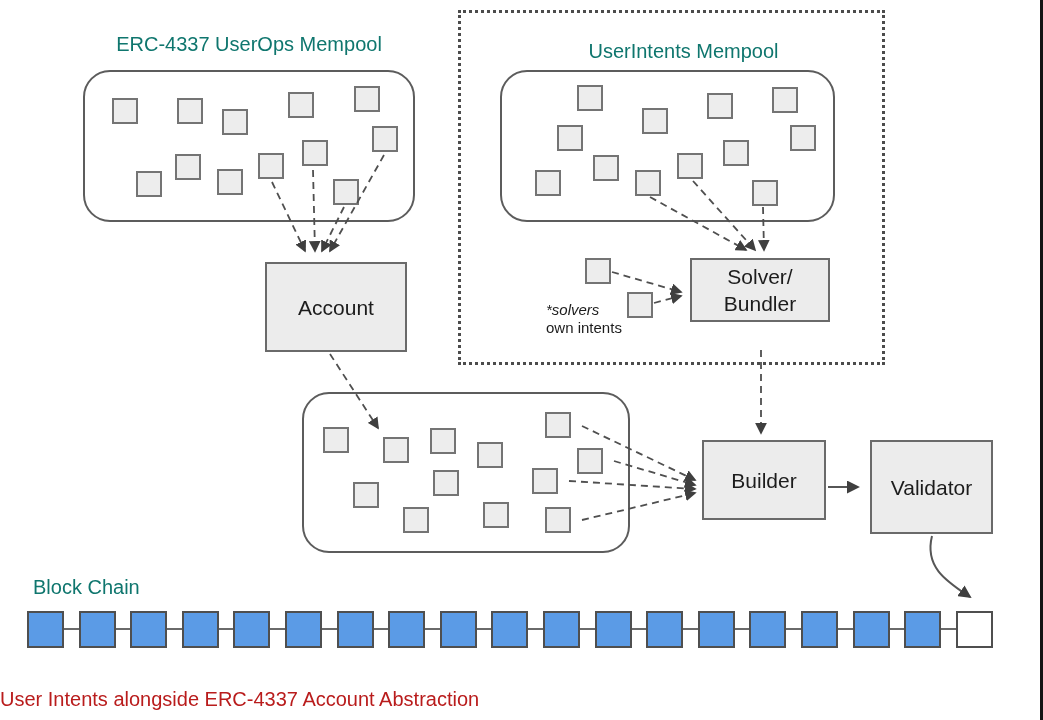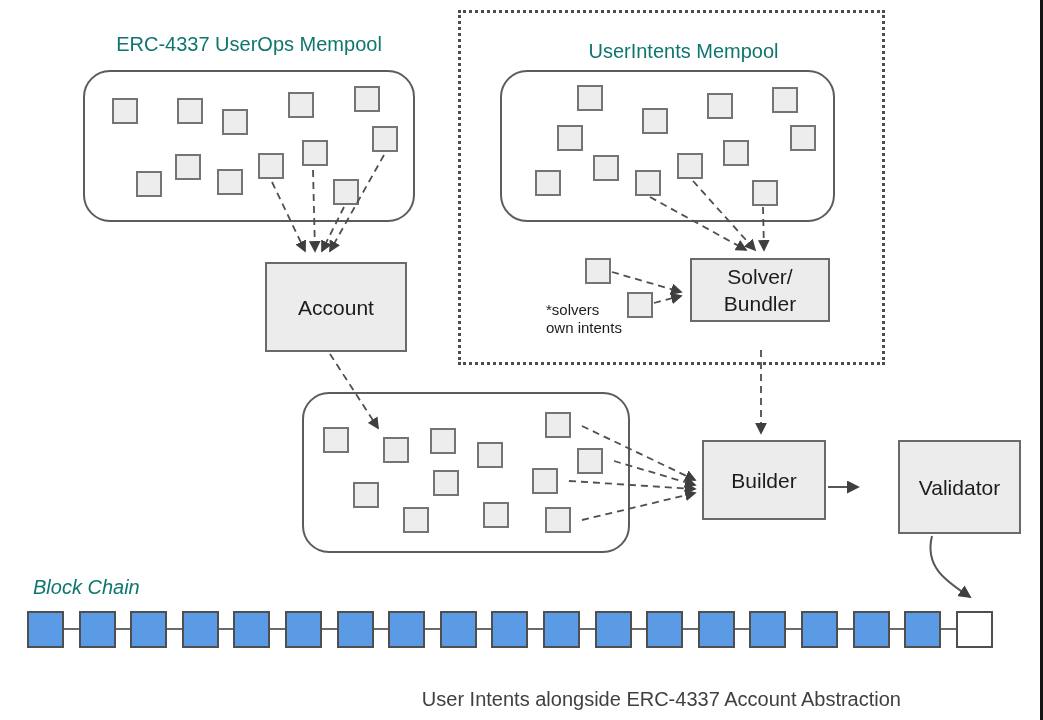--- a/index.html
+++ b/index.html
@@ -30,21 +30,21 @@
     position:absolute; border:3px dotted #4c4c4c; box-sizing:border-box;
   }
   .note { position:absolute; font-size:15px; line-height:18px; color:#1c1c1c; }
   .chainline { position:absolute; height:2px; background:#6a6a6a; }
   .block {
     position:absolute; width:37px; height:37px;
     box-sizing:border-box; border:2px solid #4f4f4f;
   }
   .caption {
     position:absolute; left:0; top:688; width:901px;
-    text-align:right; font-size:20px; color:#404040;
+    text-align:left; font-size:20px; color:#b91c1c;
   }
   #edge-right { position:absolute; right:0; top:0; width:3px; height:720px; background:#141414; }
   #connectors { position:absolute; left:0; top:0; pointer-events:none; }
   .dash path, path.dash { stroke:#4f4f4f; stroke-width:1.8; fill:none; stroke-dasharray:7 5; }
   path.solid { stroke:#565656; stroke-width:2; fill:none; }
 </style>
 </head>
 <body>
 
 <div id="canvas">
@@ -60,35 +60,35 @@
   <div class="procbox" style="left:265px; top:262px; width:142px; height:90px;">
     <span>Account</span>
   </div>
 
   <div class="procbox" style="left:690px; top:258px; width:140px; height:64px;">
     <span>Solver/</span>
     <span>Bundler</span>
   </div>
 
   <div class="note" style="left:546px; top:301px;">
-    <span style="display:block;">*solvers</span>
+    <span style="display:block;font-style:italic;">*solvers</span>
     <span style="display:block;">own intents</span>
   </div>
 
   <div class="pool" style="left:302px; top:392px; width:328px; height:161px;"></div>
 
   <div class="procbox" style="left:702px; top:440px; width:124px; height:80px;">
     <span>Builder</span>
   </div>
 
-  <div class="procbox" style="left:870px; top:440px; width:123px; height:94px;margin-left:28px;">
+  <div class="procbox" style="left:870px; top:440px; width:123px; height:94px;">
     <span>Validator</span>
   </div>
 
-  <div class="pool-label" style="left:33px; top:576px; text-align:left;font-style:italic;">Block Chain</div>
+  <div class="pool-label" style="left:33px; top:576px; text-align:left;">Block Chain</div>
   <div class="chainline" style="left:30px; top:628px; width:960px;"></div>
   <div id="blocks-holder">
       <div class="block" style="left: 27px; top: 611px; background: rgb(91, 155, 230);"></div>
       <div class="block" style="left: 79px; top: 611px; background: rgb(91, 155, 230);"></div>
       <div class="block" style="left: 130px; top: 611px; background: rgb(91, 155, 230);"></div>
       <div class="block" style="left: 182px; top: 611px; background: rgb(91, 155, 230);"></div>
       <div class="block" style="left: 233px; top: 611px; background: rgb(91, 155, 230);"></div>
       <div class="block" style="left: 285px; top: 611px; background: rgb(91, 155, 230);"></div>
       <div class="block" style="left: 337px; top: 611px; background: rgb(91, 155, 230);"></div>
       <div class="block" style="left: 388px; top: 611px; background: rgb(91, 155, 230);"></div>

